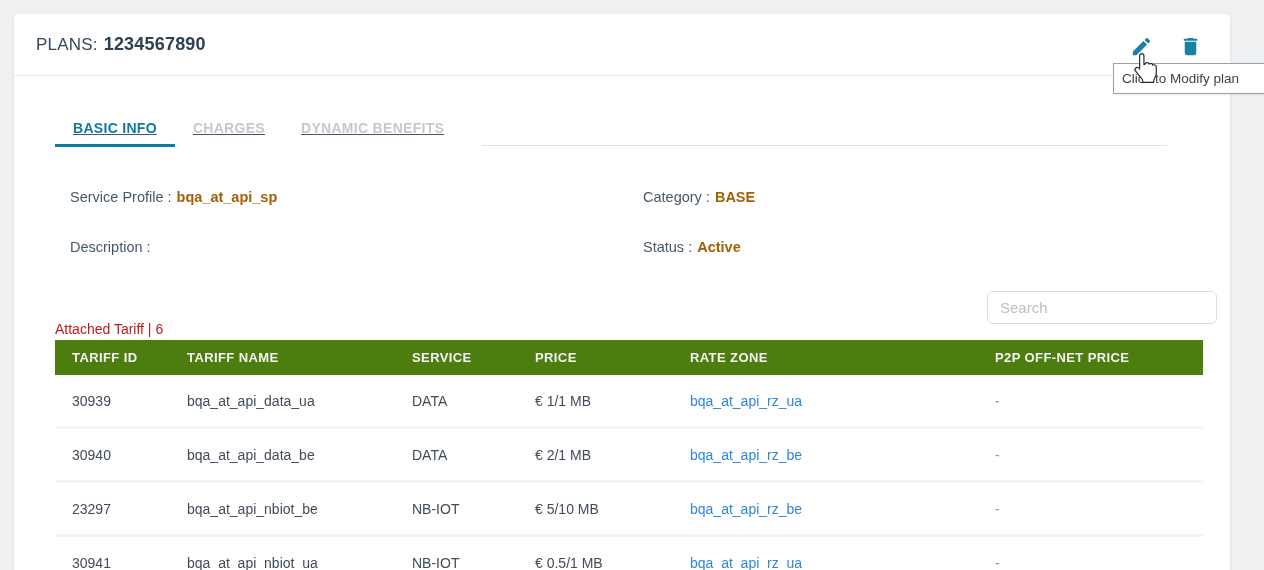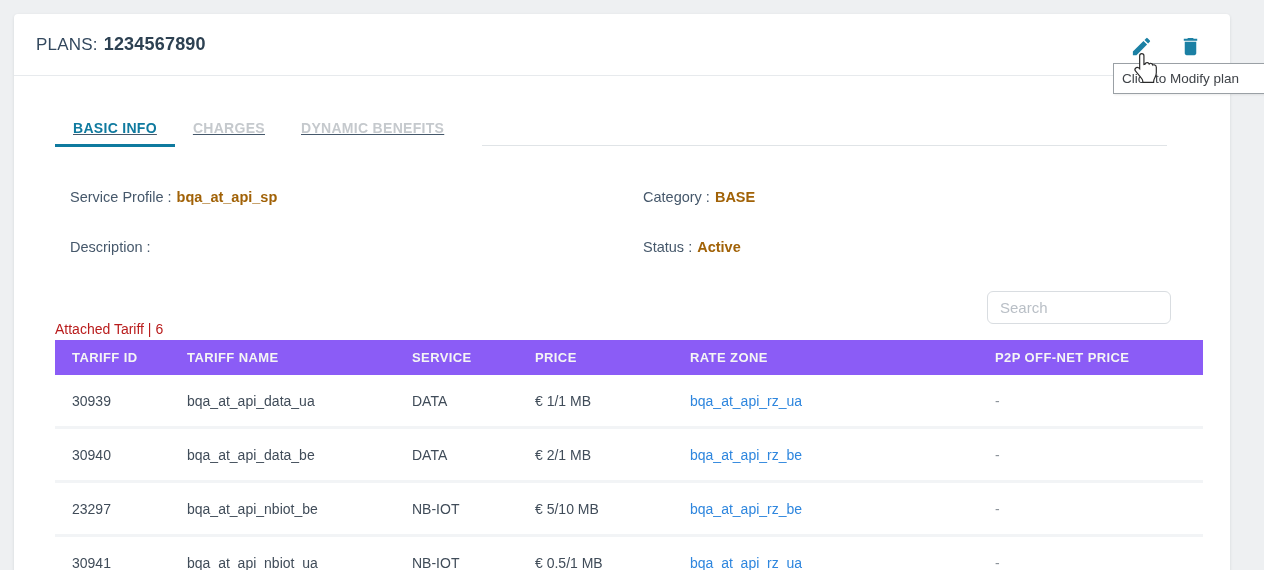--- a/index.html
+++ b/index.html
@@ -38,29 +38,29 @@
   .detail-row { position:absolute; left:0; width:100%; height:22px; font-size:14.5px; }
   .detail-row.r1 { top:175px; }
   .detail-row.r2 { top:225px; }
   .d-left  { position:absolute; left:56px; }
   .d-right { position:absolute; left:629px; }
   .d-label { color:#46586b; }
   .d-value { color:#a16207; font-weight:700; margin-left:5px; }
   
   .attached-label { position:absolute; left:41px; top:283px; font-size:14px; color:#b91c1c;margin-top:24px; }
   .search-input {
-    position:absolute; left:973px; top:277px; width:184px; height:33px;
+    position:absolute; left:973px; top:277px; width:230px; height:33px;
     border:1px solid #d9dde1; border-radius:6px; background:#fff;
     font-family:inherit; font-size:15px; color:#4a5a6b; padding:0 12px; outline:none;
   }
   .search-input::placeholder { color:#b9bfc6; }
   
   .table { position:absolute; left:41px; top:326px; width:1148px; }
   .thead {
-    display:flex; align-items:center; height:35px; background:#8b5cf6;
+    display:flex; align-items:center; height:35px; background:#4d7c0f;
     color:#f4f5f5; font-size:13px; font-weight:700; letter-spacing:.4px;
     padding-left:17px;
   }
   .trow {
     display:flex; align-items:center; height:54px; background:#ffffff;
     border-bottom:3px solid #f2f4f6; font-size:14px; color:#404c59;
     padding-left:17px;
   }
   .cell { flex:none; overflow:hidden; white-space:nowrap; }
   .col-tariff_id         { width:115px; }

